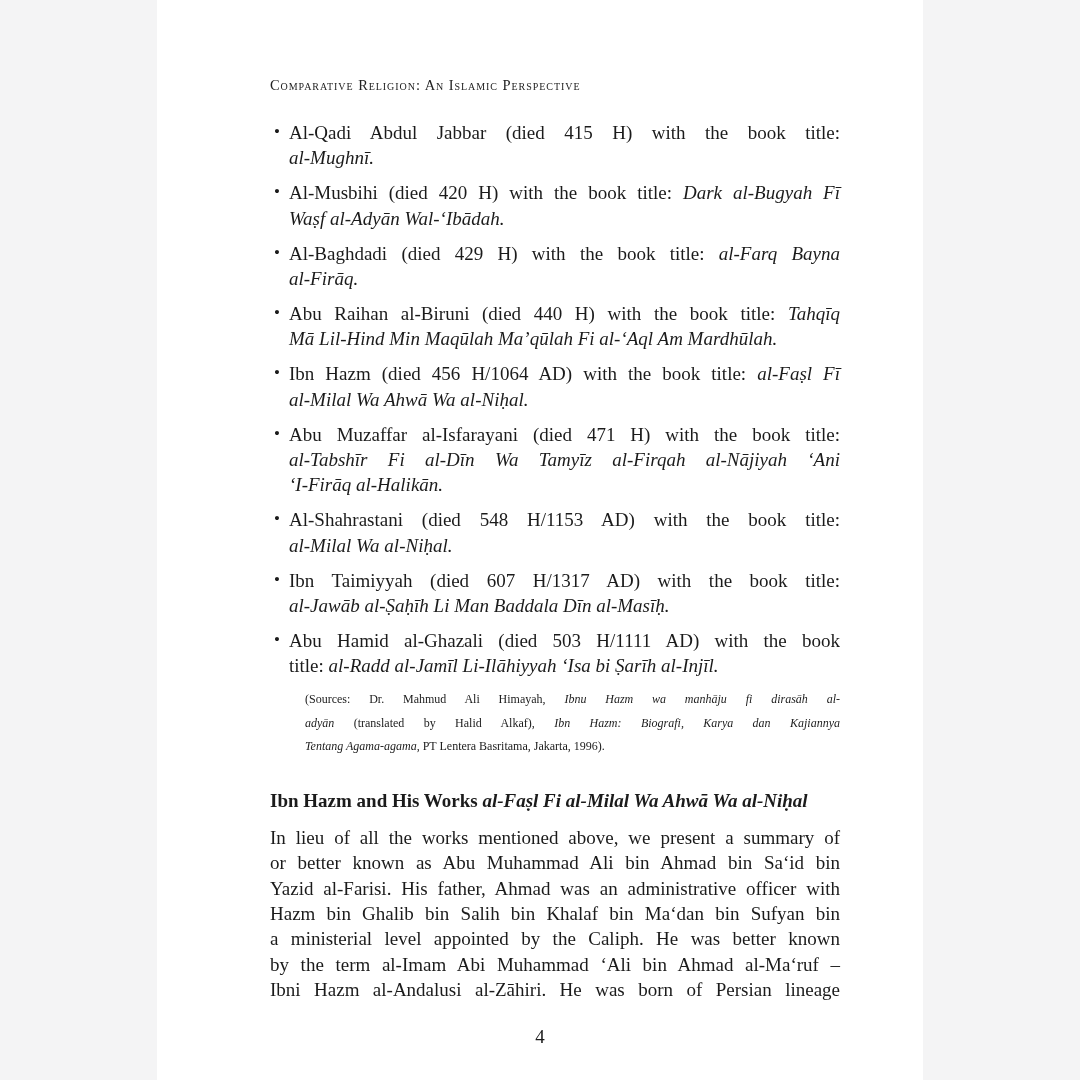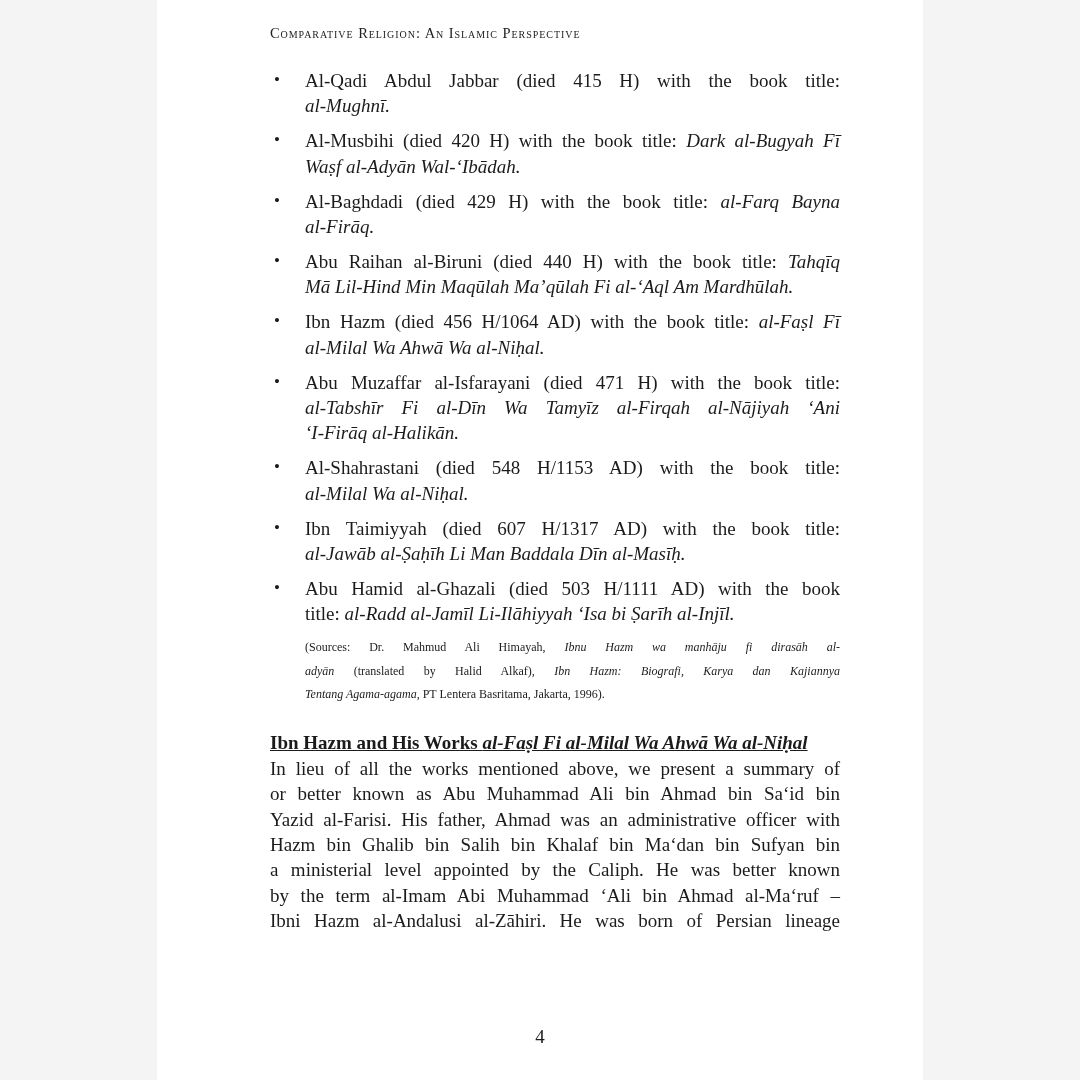--- a/index.html
+++ b/index.html
@@ -19,56 +19,56 @@
   .paper{
     position:absolute;
     left:157px; top:0;
     width:766px; height:1080px;
     background:var(--paper);
   }
   .content{
     position:absolute;
     left:113px; top:0;
     width:570px;
-    padding-top:24px;
+    padding-top:76px;
   }
   .running-header{
     font-variant:small-caps;
     font-size:14.5px;
     letter-spacing:0.065em;
     line-height:18px;
     color:#222;
   }
   .bullets{ margin-top:26px; font-size:19px; line-height:25.4px; }
   .bullet{ position:relative; margin-bottom:9.5px; }
   .bullet .glyph{
     position:absolute; left:4px; top:-1px;
     font-size:17px;
   }
-  .bullet .btext{ margin-left:35px; }
+  .bullet .btext{ margin-left:19px; }
   .ln{ text-align:justify; text-align-last:justify; }
   .ln.last{ text-align-last:left; }
   .it{ font-style:italic; }
   .bd{ font-weight:bold; }
   .sources{
     margin-top:6px;
     margin-left:35px;
     width:535px;
     font-size:12px;
     line-height:23.5px;
   }
   .heading{
-    margin-top:23px;
+    margin-top:29px;
     font-size:19px;
     line-height:26px;
     font-weight:bold;
     white-space:nowrap;
-    text-decoration:underline;
   }
   .bodytext{
+    margin-top:11px;
     font-size:19px;
     line-height:25.4px;
   }
   .pagenum{
     position:absolute;
     top:1026px; left:0;
     width:100%;
     text-align:center;
     font-size:19px;
   }

